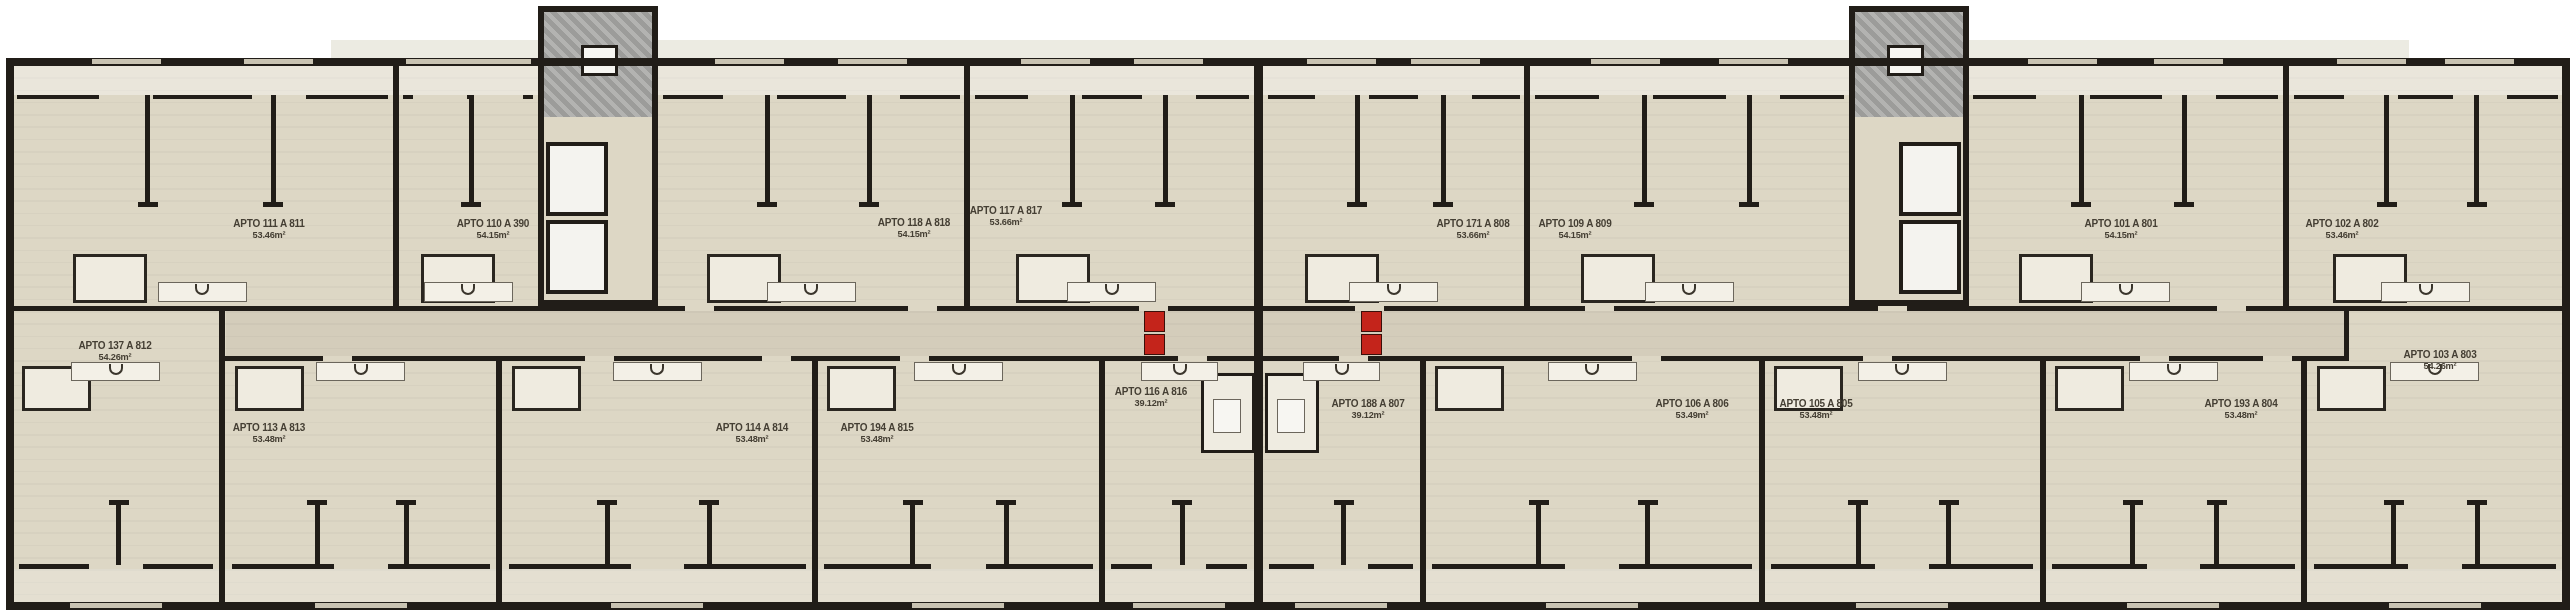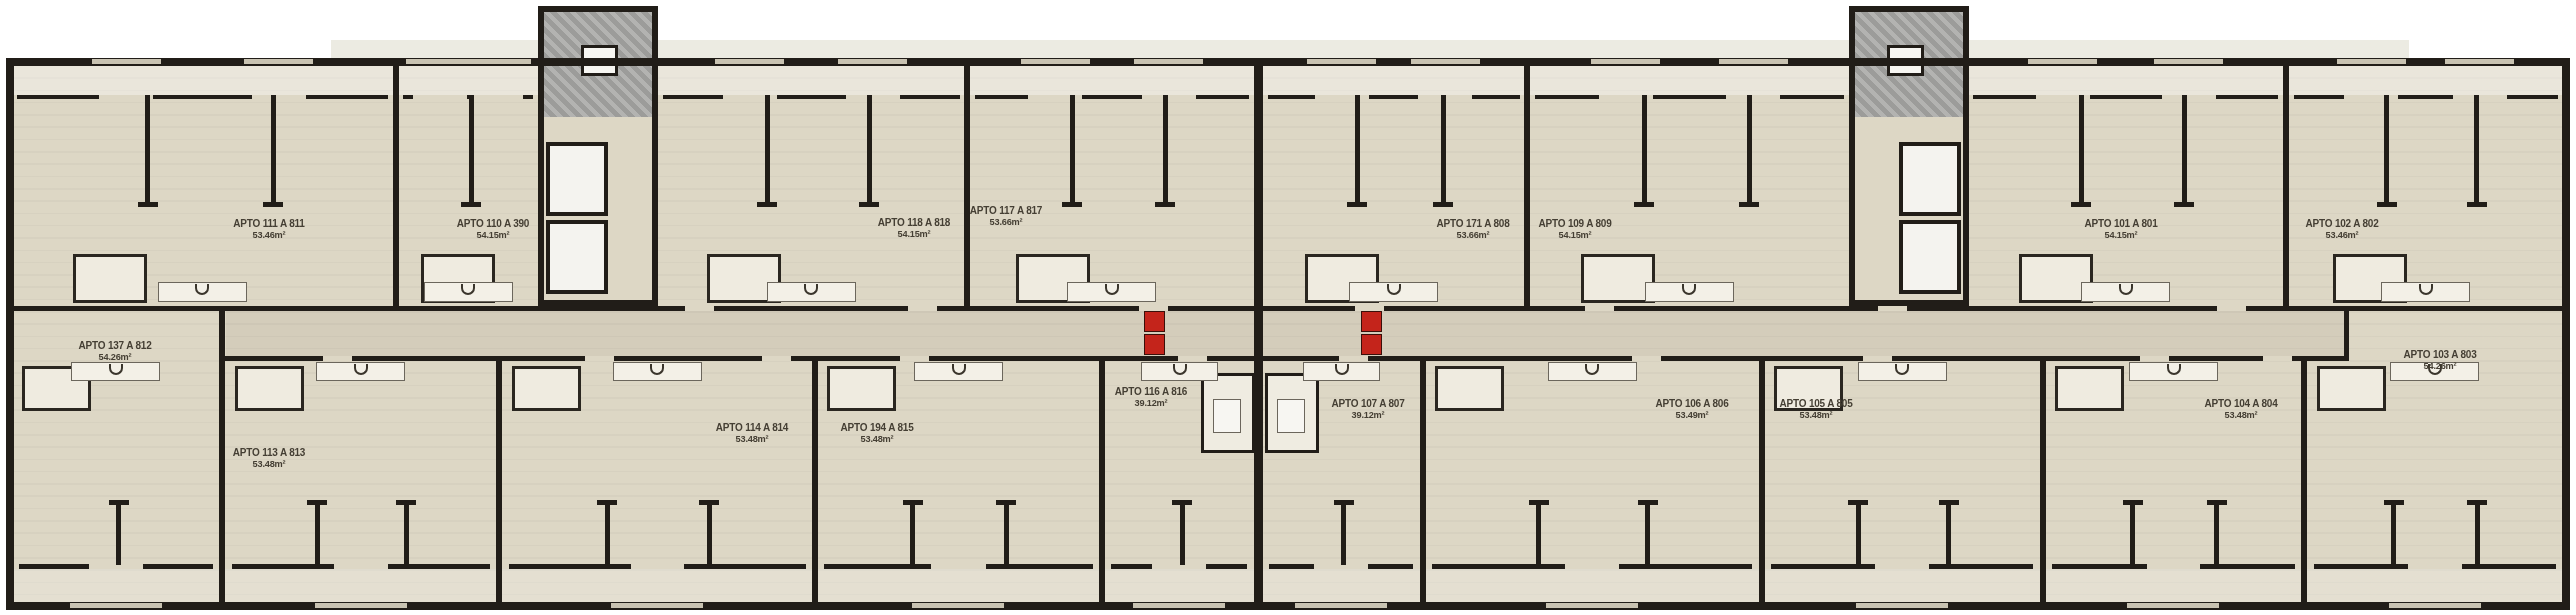--- a/index.html
+++ b/index.html
@@ -30,21 +30,21 @@
   .fire{background:var(--fire,#c4241b);border:1.5px solid #3a0f0a;}
   
   .apt{position:absolute;z-index:10;transform:translateX(-50%);text-align:center;
        color:var(--labeltext,#453f34);font-weight:bold;font-size:10px;line-height:10.8px;
        letter-spacing:-0.2px;white-space:nowrap;}
   .apt .l2{display:block;font-size:9.2px;}
   #lb-111{left:269px;top:219px;}  #lb-110{left:493px;top:219px;}
   #lb-118{left:914px;top:218px;} #lb-117{left:1006px;top:206px;}
   #lb-108{left:1473px;top:219px;} #lb-109{left:1575px;top:219px;}
   #lb-101{left:2121px;top:219px;} #lb-102{left:2342px;top:219px;}
-  #lb-112{left:115px;top:341px;}  #lb-113{left:269px;top:448px;}
+  #lb-112{left:115px;top:341px;}  #lb-113{left:269px;top:423px;}
   #lb-114{left:752px;top:423px;}  #lb-115{left:877px;top:423px;}
   #lb-116{left:1151px;top:387px;} #lb-107{left:1368px;top:399px;}
   #lb-106{left:1692px;top:399px;} #lb-105{left:1816px;top:399px;}
   #lb-104{left:2241px;top:399px;} #lb-103{left:2440px;top:350px;}
 </style>
 </head>
 <body>
 
 <div class="plan">
   <div id="geom">
@@ -344,33 +344,33 @@
   </div>
   <div class="apt" id="lb-115">
     <span class="l1">APTO 194 A 815</span>
     <span class="l2">53.48m²</span>
   </div>
   <div class="apt" id="lb-116">
     <span class="l1">APTO 116 A 816</span>
     <span class="l2">39.12m²</span>
   </div>
   <div class="apt" id="lb-107">
-    <span class="l1">APTO 107 A 807</span>
+    <span class="l1">APTO 188 A 807</span>
     <span class="l2">39.12m²</span>
   </div>
   <div class="apt" id="lb-106">
     <span class="l1">APTO 106 A 806</span>
     <span class="l2">53.49m²</span>
   </div>
   <div class="apt" id="lb-105">
     <span class="l1">APTO 105 A 805</span>
     <span class="l2">53.48m²</span>
   </div>
   <div class="apt" id="lb-104">
-    <span class="l1">APTO 104 A 804</span>
+    <span class="l1">APTO 193 A 804</span>
     <span class="l2">53.48m²</span>
   </div>
   <div class="apt" id="lb-103">
     <span class="l1">APTO 103 A 803</span>
     <span class="l2">54.26m²</span>
   </div>
 </div>
 
 
 </body></html>

